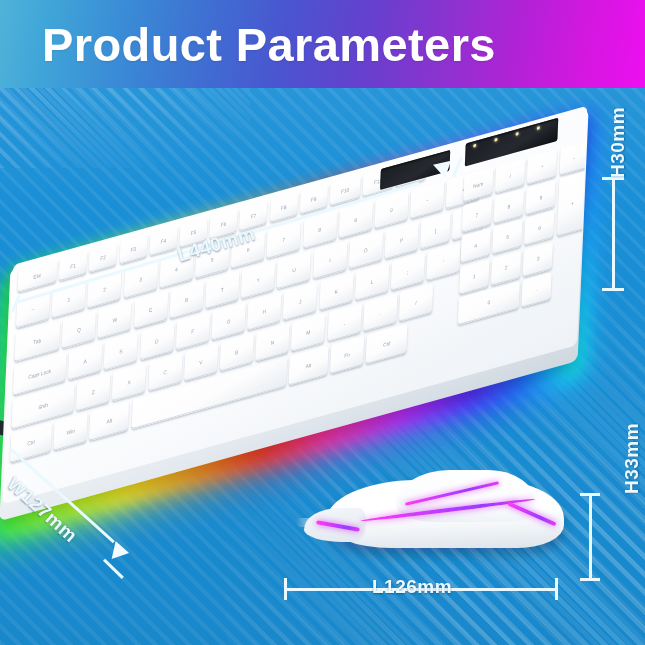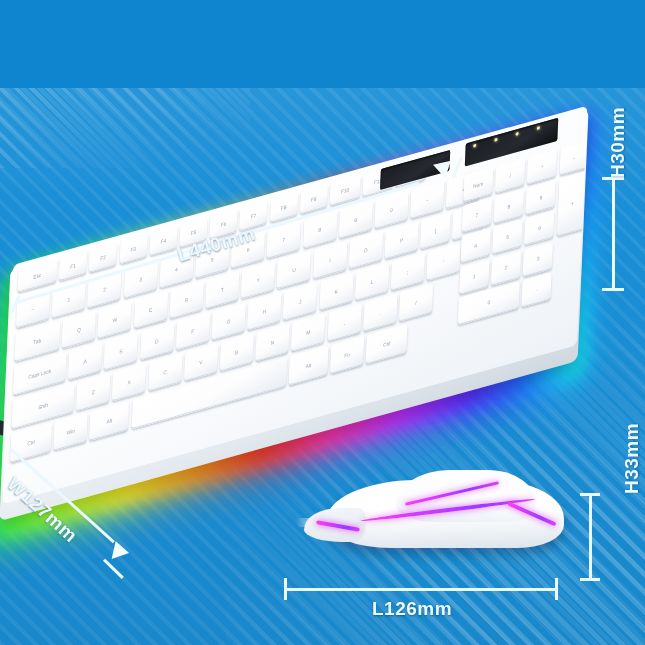--- a/index.html
+++ b/index.html
@@ -201,27 +201,30 @@
   
   #dim-h33-line{ left:589px; top:494px; width:2.5px; height:86px; }
   #dim-h33-tick-top{ left:580px; top:493px; width:20px; height:2.5px; }
   #dim-h33-tick-bot{ left:580px; top:578px; width:20px; height:2.5px; }
   #dim-h33-label{ left:621px; top:494px; transform:rotate(-90deg); transform-origin:left top; }
 
   
   #dim-l126-line{ left:285px; top:588px; width:272px; height:2.5px; }
   #dim-l126-tick-l{ left:284px; top:578px; width:2.5px; height:22px; }
   #dim-l126-tick-r{ left:555px; top:578px; width:2.5px; height:22px; }
-  #dim-l126-label{ left:372px; top:598px; }
+  #dim-l126-label{ left:372px; top:576px; }
 </style>
 </head>
 <body>
 
 <div id="stage">
 
+  <div class="header">
+    <div class="header-title">Product Parameters</div>
+  </div>
 
   <div class="body-bg">
     <div class="stripe-topleft"></div>
     <div class="stripe-strong"></div>
   </div>
 
   <div class="kb-wrap">
     <div class="kb-root">
       <div class="kb-glow2"></div>
       <div class="kb-glow"></div>

